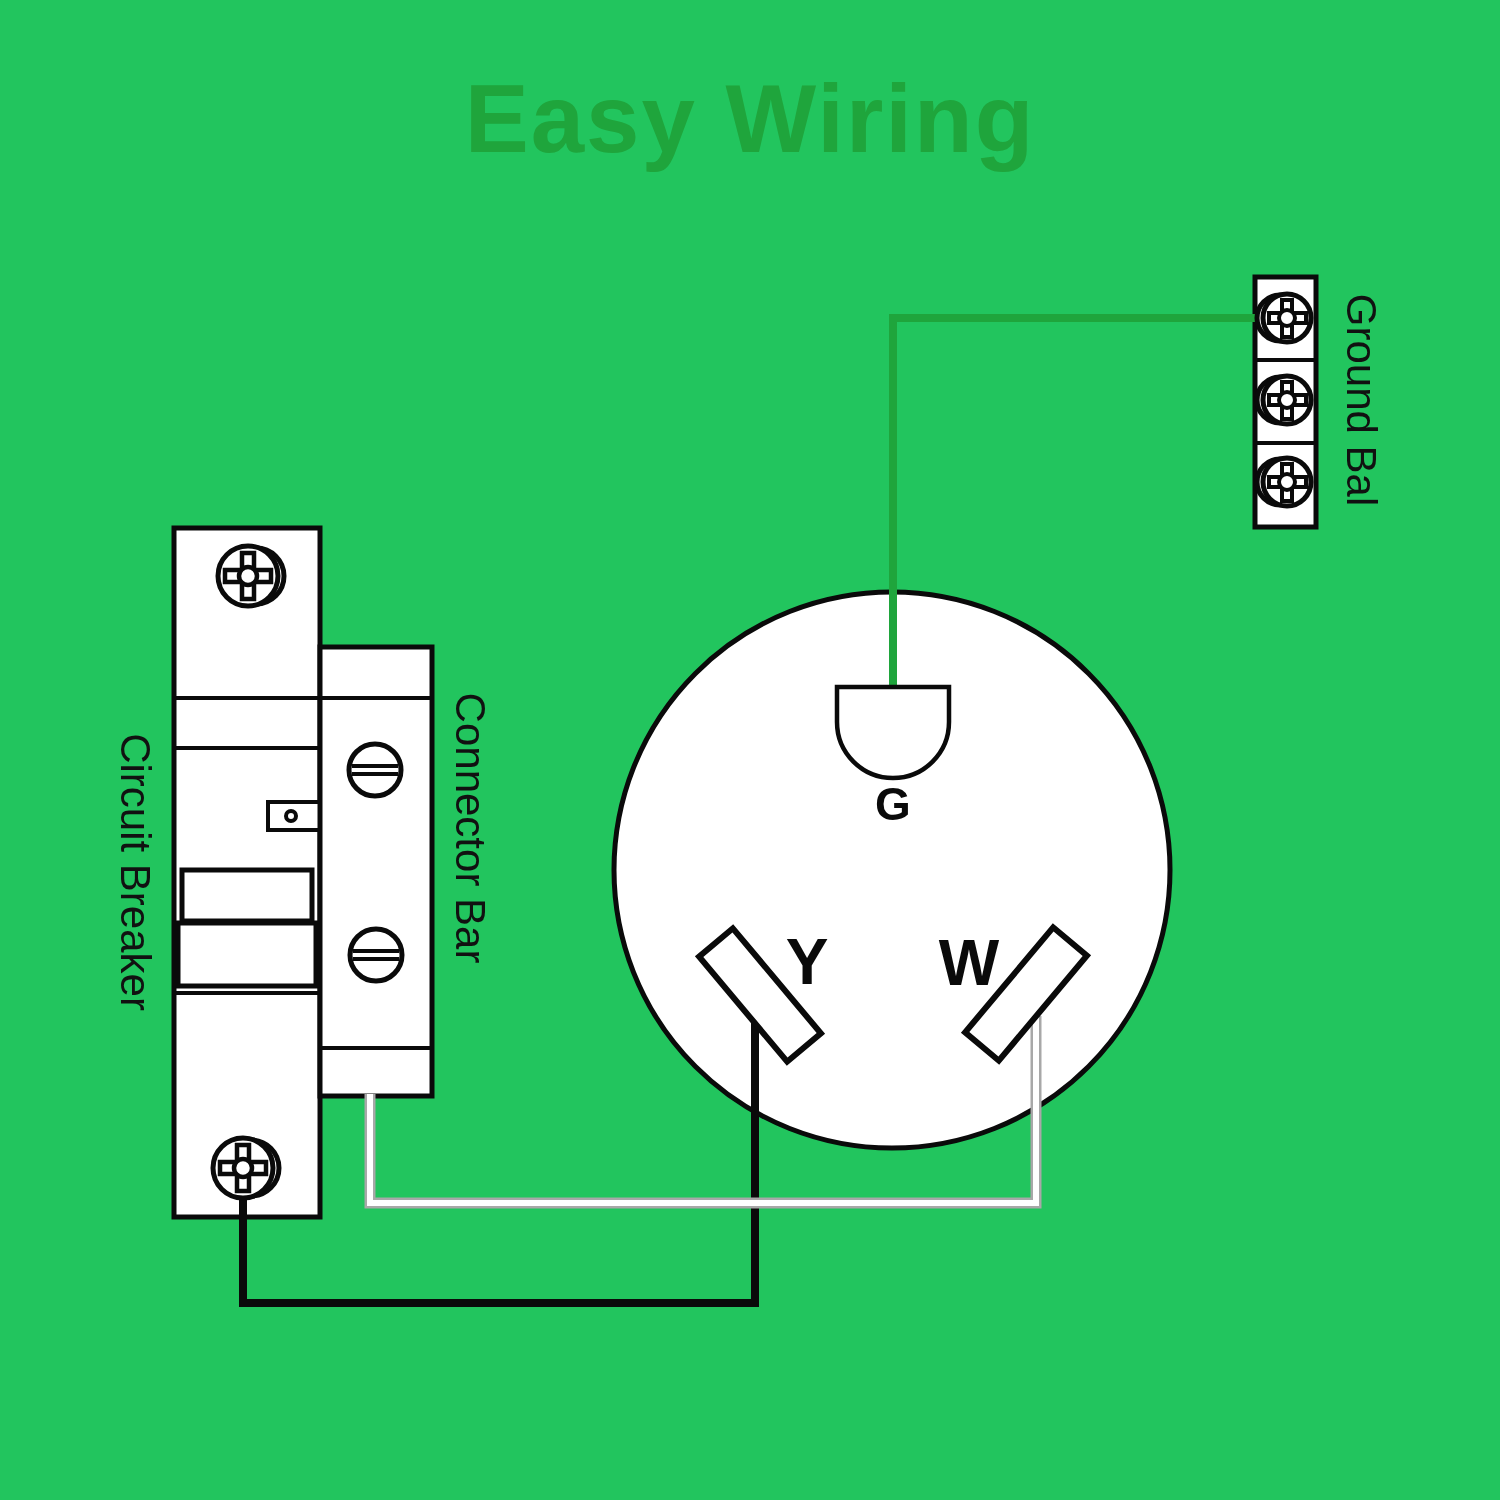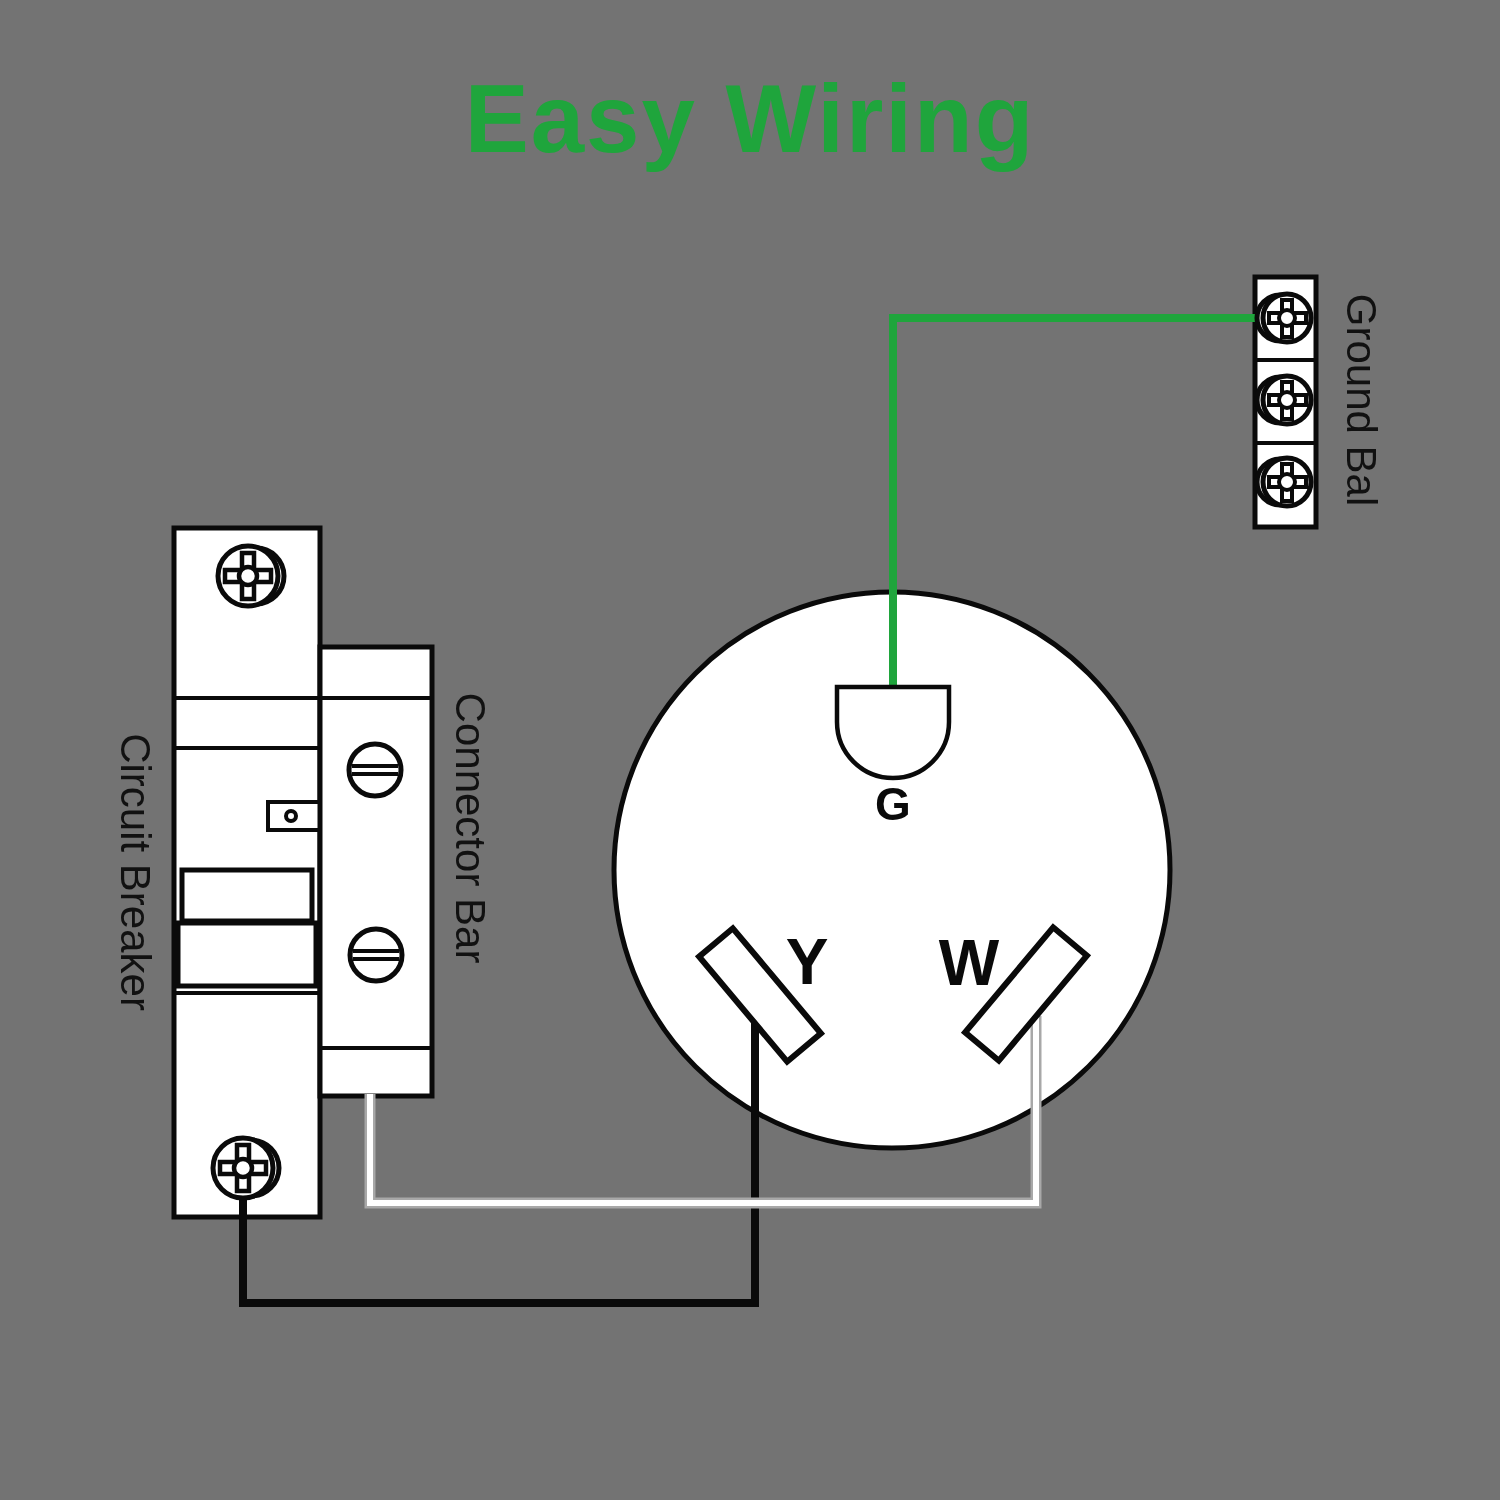--- a/index.html
+++ b/index.html
@@ -4,21 +4,21 @@
 <style>
   html, body {
     margin: 0;
     padding: 0;
     background: #ffffff;
   }
   .canvas {
     position: relative;
     width: 1500px;
     height: 1500px;
-    background: #737373;
+    background: #22c55e;
     overflow: hidden;
   }
   svg text {
     font-family: "Liberation Sans", sans-serif;
   }
   .title-text {
     font-size: 96px;
     font-weight: bold;
     letter-spacing: 2px;
   }

